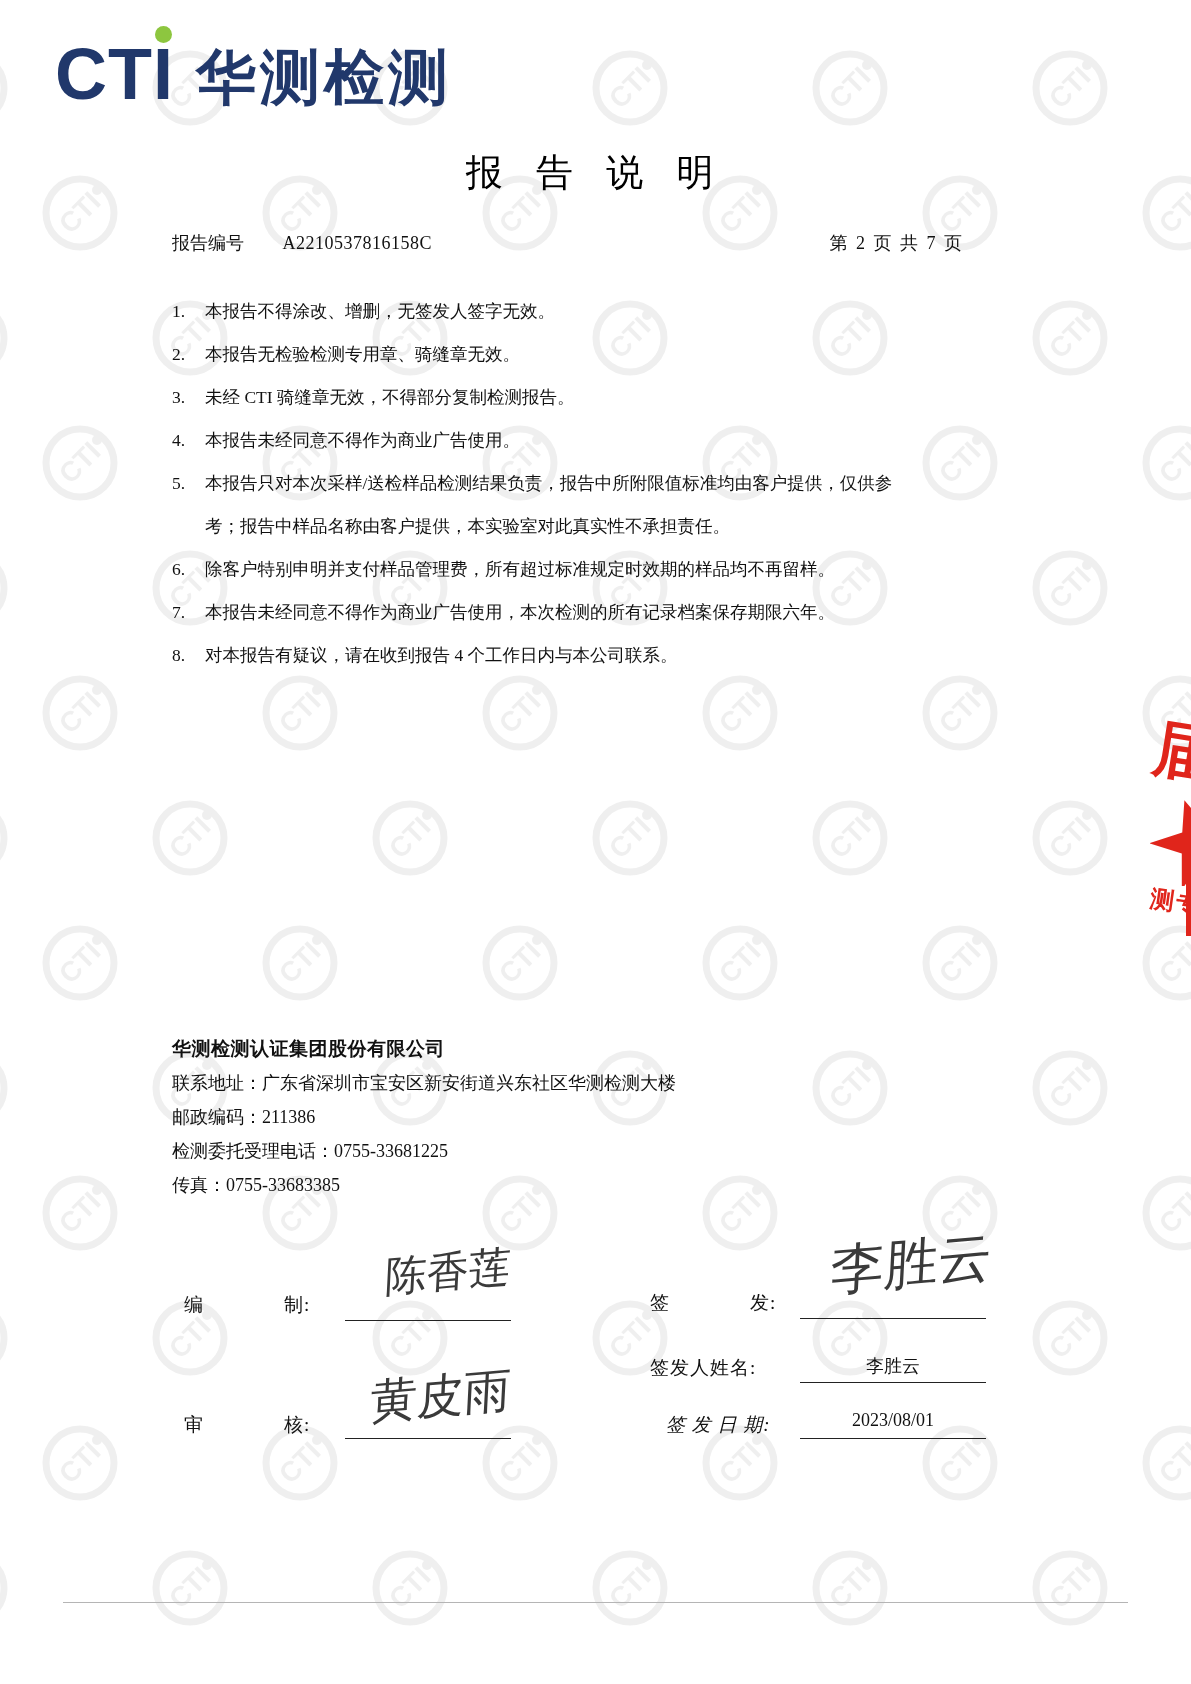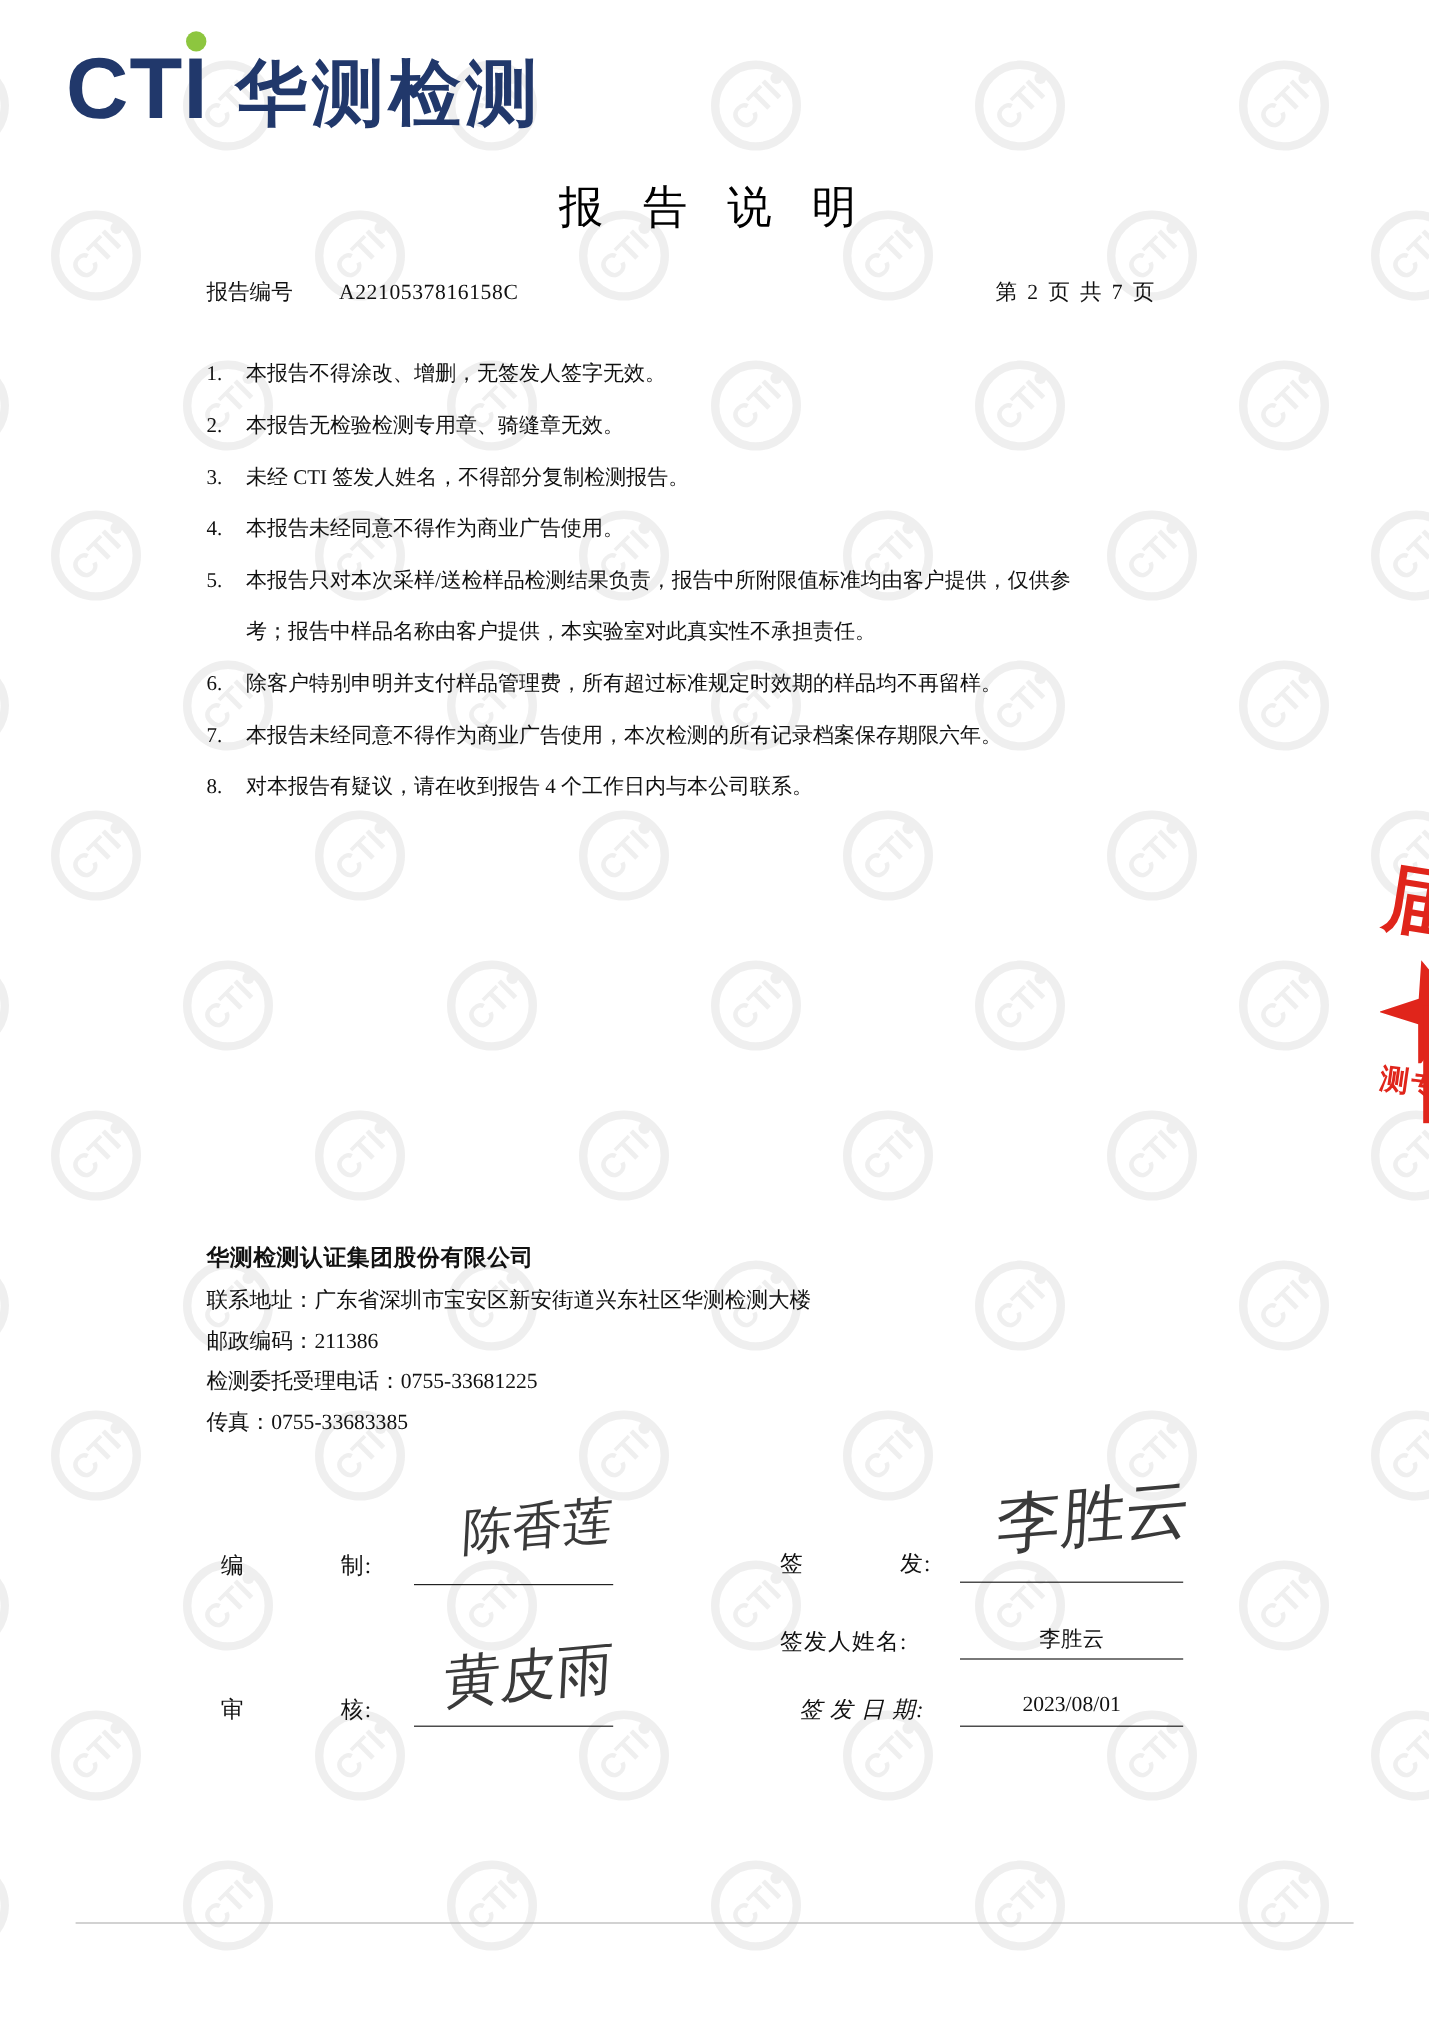--- a/index.html
+++ b/index.html
@@ -488,21 +488,21 @@
       <div class="note">
         <div class="note-num">1.</div>
         <div class="note-text">本报告不得涂改、增删，无签发人签字无效。</div>
       </div>
       <div class="note">
         <div class="note-num">2.</div>
         <div class="note-text">本报告无检验检测专用章、骑缝章无效。</div>
       </div>
       <div class="note">
         <div class="note-num">3.</div>
-        <div class="note-text">未经 CTI 签发人姓名，不得部分复制检测报告。</div>
+        <div class="note-text">未经 CTI 骑缝章无效，不得部分复制检测报告。</div>
       </div>
       <div class="note">
         <div class="note-num">4.</div>
         <div class="note-text">本报告未经同意不得作为商业广告使用。</div>
       </div>
       <div class="note">
         <div class="note-num">5.</div>
         <div class="note-text">本报告只对本次采样/送检样品检测结果负责，报告中所附限值标准均由客户提供，仅供参考；报告中样品名称由客户提供，本实验室对此真实性不承担责任。</div>
       </div>
       <div class="note">

